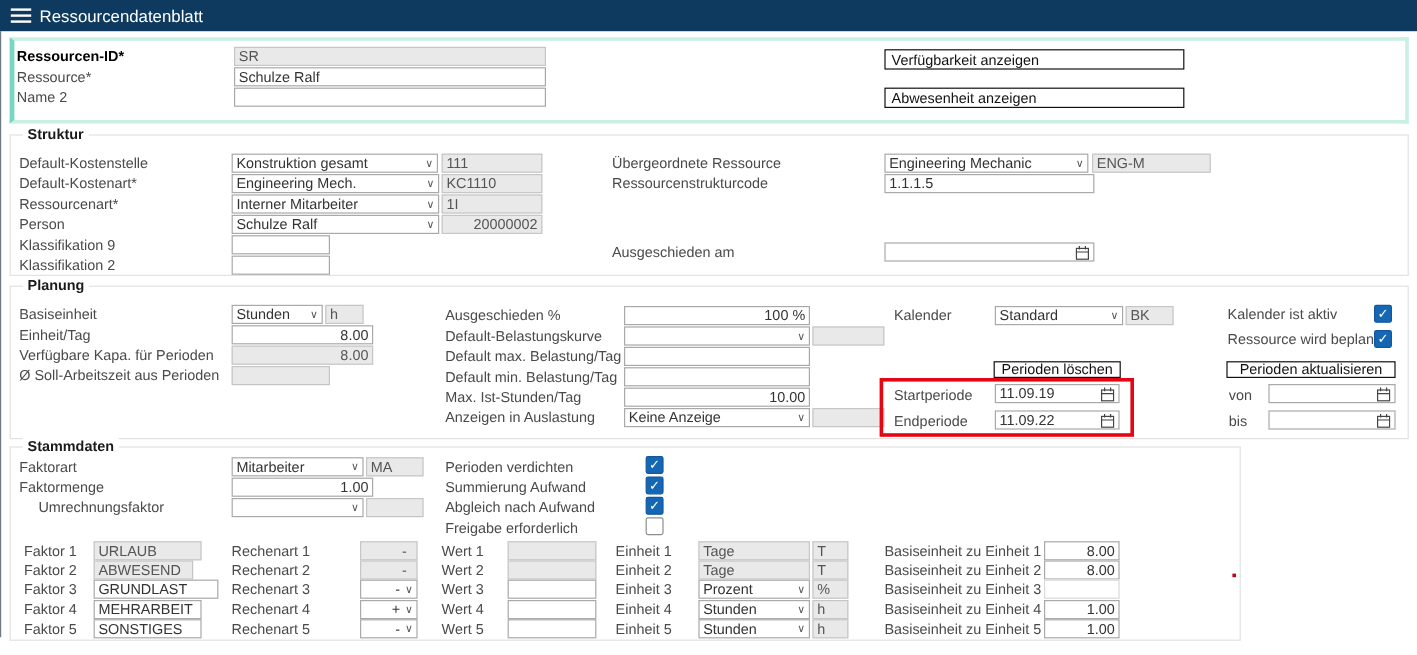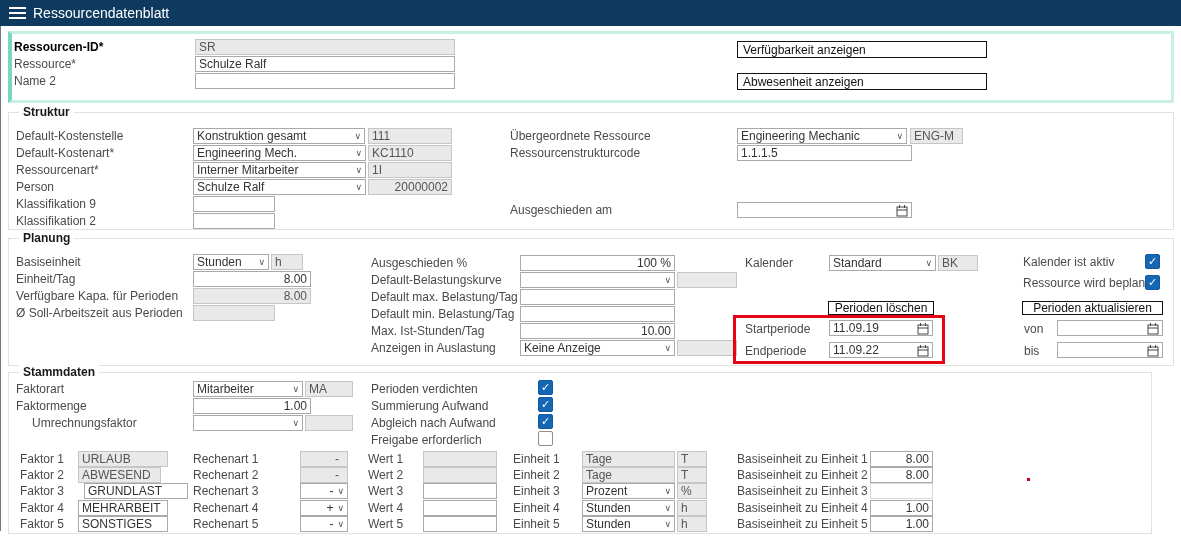--- a/index.html
+++ b/index.html
@@ -102,21 +102,21 @@
   <span class="lbl" style="left:16px;top:196px">Klassifikation 9</span>
   <div class="fld" style="left:193px;top:196px;width:82px"></div>
   <span class="lbl" style="left:16px;top:213px">Klassifikation 2</span>
   <div class="fld" style="left:193px;top:213px;width:82px"></div>
 
   <span class="lbl" style="left:510px;top:128px">Übergeordnete Ressource</span>
   <div class="fld sel" style="left:737px;top:128px;width:170px">
     <span>Engineering Mechanic</span>
       <span class="chev">∨</span>
   </div>
-  <div class="fld gray" style="left:910px;top:128px;width:53px">ENG-M</div>
+  <div class="fld gray" style="left:910px;top:128px;width:99px">ENG-M</div>
 
   <span class="lbl" style="left:510px;top:145px">Ressourcenstrukturcode</span>
   <div class="fld" style="left:737px;top:145px;width:175px">1.1.1.5</div>
 
   <span class="lbl" style="left:510px;top:202px">Ausgeschieden am</span>
   <div class="fld date" style="left:737px;top:202px;width:175px">
     <span></span>
     <svg class="cal" width="12" height="13" viewBox="0 0 12 13">
         <rect x="1" y="3" width="10" height="9" fill="none" stroke="#444"></rect>
         <line x1="1" y1="6" x2="11" y2="6" stroke="#444"></line>
@@ -225,21 +225,21 @@
   <div class="fld date" style="left:1057px;top:342px;width:106px">
     <span></span>
     <svg class="cal" width="12" height="13" viewBox="0 0 12 13">
         <rect x="1" y="3" width="10" height="9" fill="none" stroke="#444"></rect>
         <line x1="1" y1="6" x2="11" y2="6" stroke="#444"></line>
         <line x1="3.5" y1="1" x2="3.5" y2="4" stroke="#444"></line>
         <line x1="8.5" y1="1" x2="8.5" y2="4" stroke="#444"></line>
       </svg>
   </div>
 
-  <div class="sect" style="left:8px;top:372px;width:1144px;height:162px">
+  <div class="sect" style="left:8px;top:372px;width:1026px;height:162px">
     <span class="legend">Stammdaten</span>
   </div>
   <span class="lbl" style="left:16px;top:381px">Faktorart</span>
   <div class="fld sel" style="left:193px;top:381px;width:110px">
     <span>Mitarbeiter</span>
       <span class="chev">∨</span>
   </div>
   <div class="fld gray" style="left:305px;top:381px;width:48px">MA</div>
 
   <span class="lbl" style="left:16px;top:398px">Faktormenge</span>
@@ -287,21 +287,21 @@
   <div class="fld gray num" style="left:300px;top:467px;width:48px;padding-right:8px">-</div>
   <span class="lbl" style="left:368px;top:467px">Wert 2</span>
   <div class="fld gray" style="left:423px;top:467px;width:74px"></div>
   <span class="lbl" style="left:513px;top:467px">Einheit 2</span>
   <div class="fld gray" style="left:582px;top:467px;width:93px">Tage</div>
   <div class="fld gray" style="left:677px;top:467px;width:30px">T</div>
   <span class="lbl" style="left:737px;top:467px">Basiseinheit zu Einheit 2</span>
   <div class="fld num" style="left:870px;top:467px;width:63px">8.00</div>
 
   <span class="lbl" style="left:20px;top:483px">Faktor 3</span>
-  <div class="fld" style="left:84px;top:483px;width:104px">GRUNDLAST</div>
+  <div class="fld" style="left:78px;top:483px;width:104px">GRUNDLAST</div>
   <span class="lbl" style="left:193px;top:483px">Rechenart 3</span>
   <div class="fld sel end" style="left:300px;top:483px;width:48px">
     <span>-</span>
       <span class="chev">∨</span>
   </div>
   <span class="lbl" style="left:368px;top:483px">Wert 3</span>
   <div class="fld" style="left:423px;top:483px;width:74px"></div>
   <span class="lbl" style="left:513px;top:483px">Einheit 3</span>
   <div class="fld sel" style="left:582px;top:483px;width:93px">
     <span>Prozent</span>

